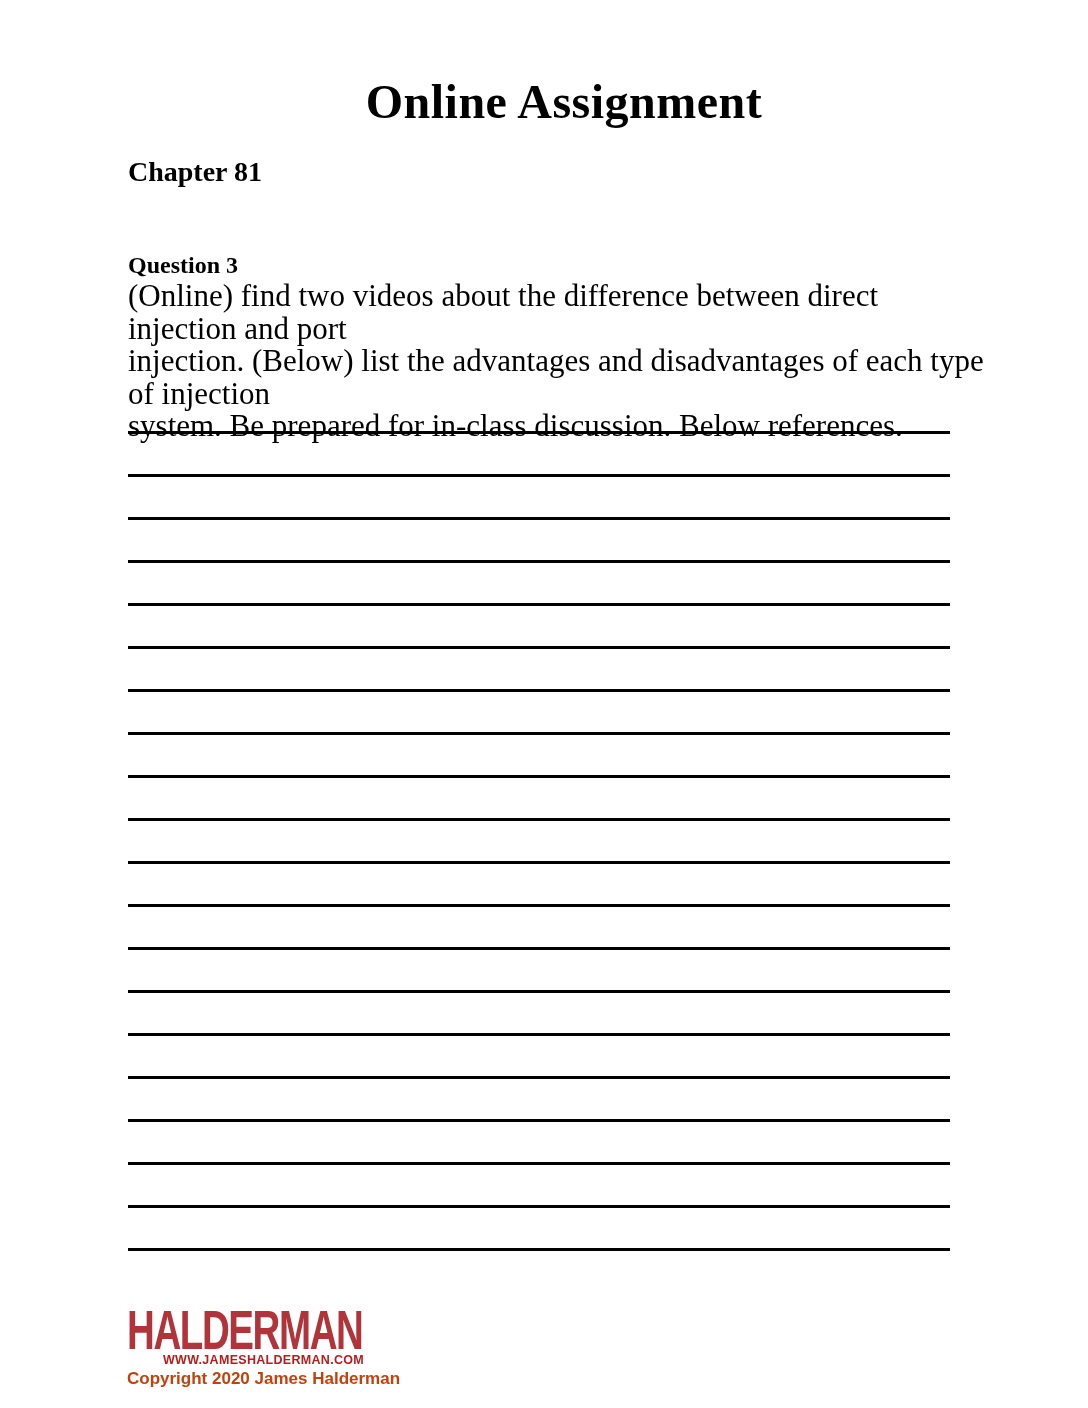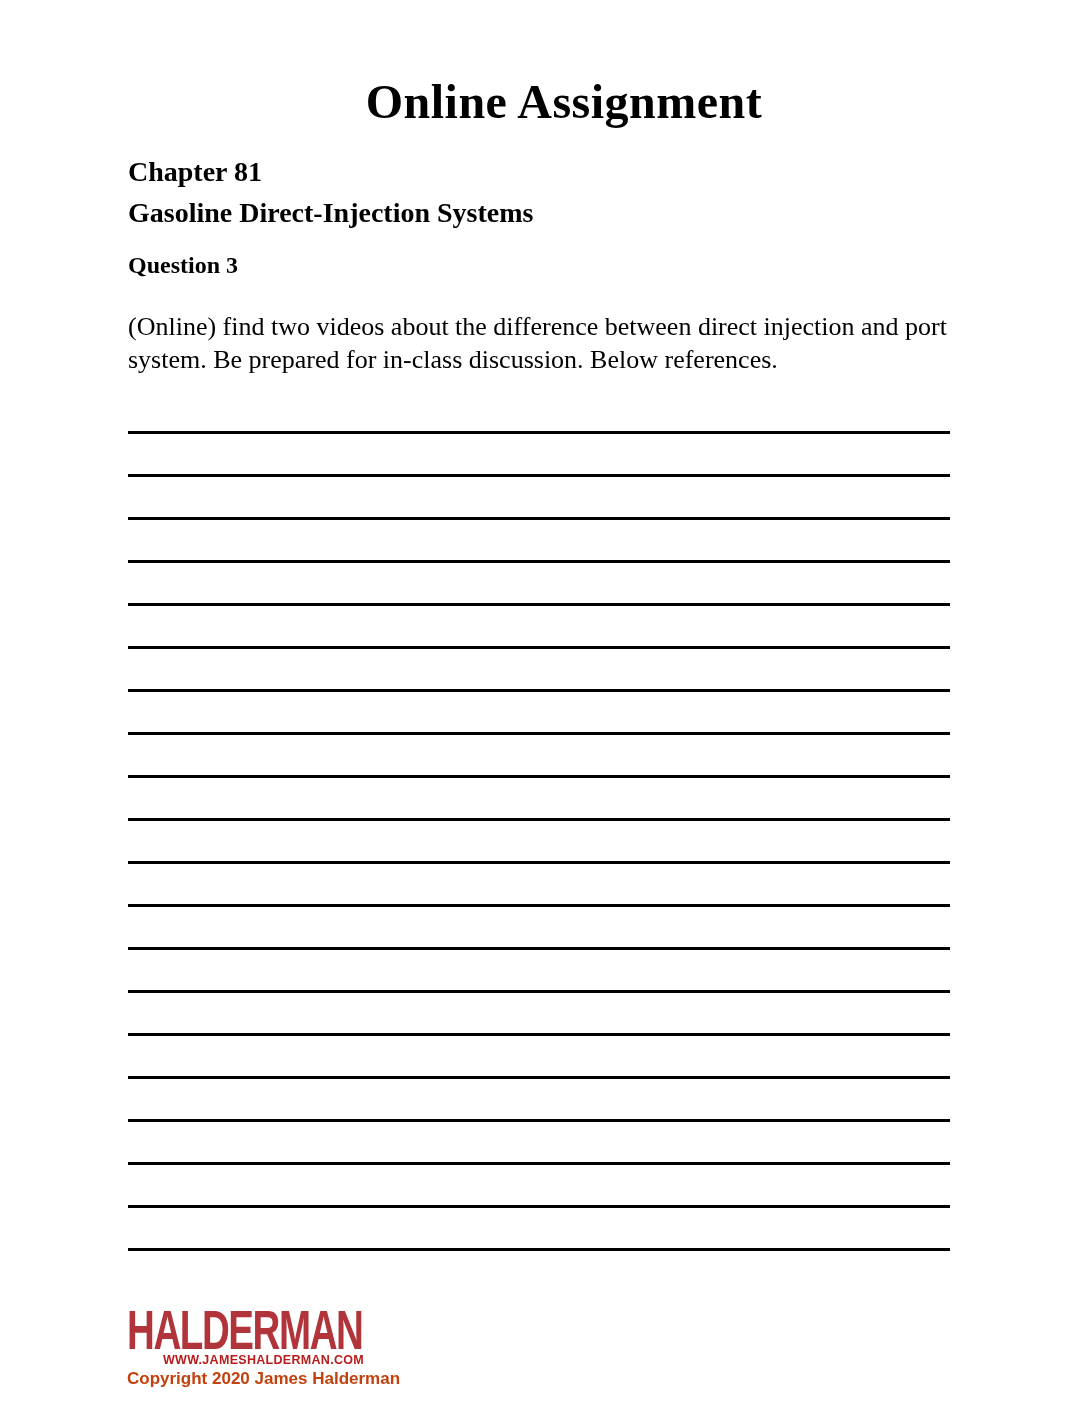--- a/index.html
+++ b/index.html
@@ -42,23 +42,23 @@
   .question-label {
     position: absolute;
     left: 128px;
     top: 252px;
     font-size: 24px;
     font-weight: bold;
   }
   .instructions {
     position: absolute;
     left: 128px;
-    top: 311px;
+    top: 280px;
     width: 860px;
-    font-size: 26px;
+    font-size: 31px;
     line-height: 32.5px;
   }
   .answer-lines {
     position: absolute;
     left: 128px;
     top: 431px;
     width: 822px;
   }
   .answer-line {
     height: 3px;
@@ -101,27 +101,27 @@
 </style>
 </head>
 <body>
 
 <div class="page">
 
   <div class="doc-title">Online Assignment</div>
 
   <div class="chapter-block">
     <div class="chapter-number">Chapter 81</div>
-    <div class="chapter-name">Gasoline Direct-Injection Systems</div>
   </div>
 
   <div class="question-label">Question 3</div>
 
   <div class="instructions">
     <div>(Online) find two videos about the difference between direct injection and port</div>
+    <div>injection. (Below) list the advantages and disadvantages of each type of injection</div>
     <div>system. Be prepared for in-class discussion. Below references.</div>
   </div>
 
   <div class="answer-lines">
       <div class="answer-line"></div>
       <div class="answer-line"></div>
       <div class="answer-line"></div>
       <div class="answer-line"></div>
       <div class="answer-line"></div>
       <div class="answer-line"></div>

